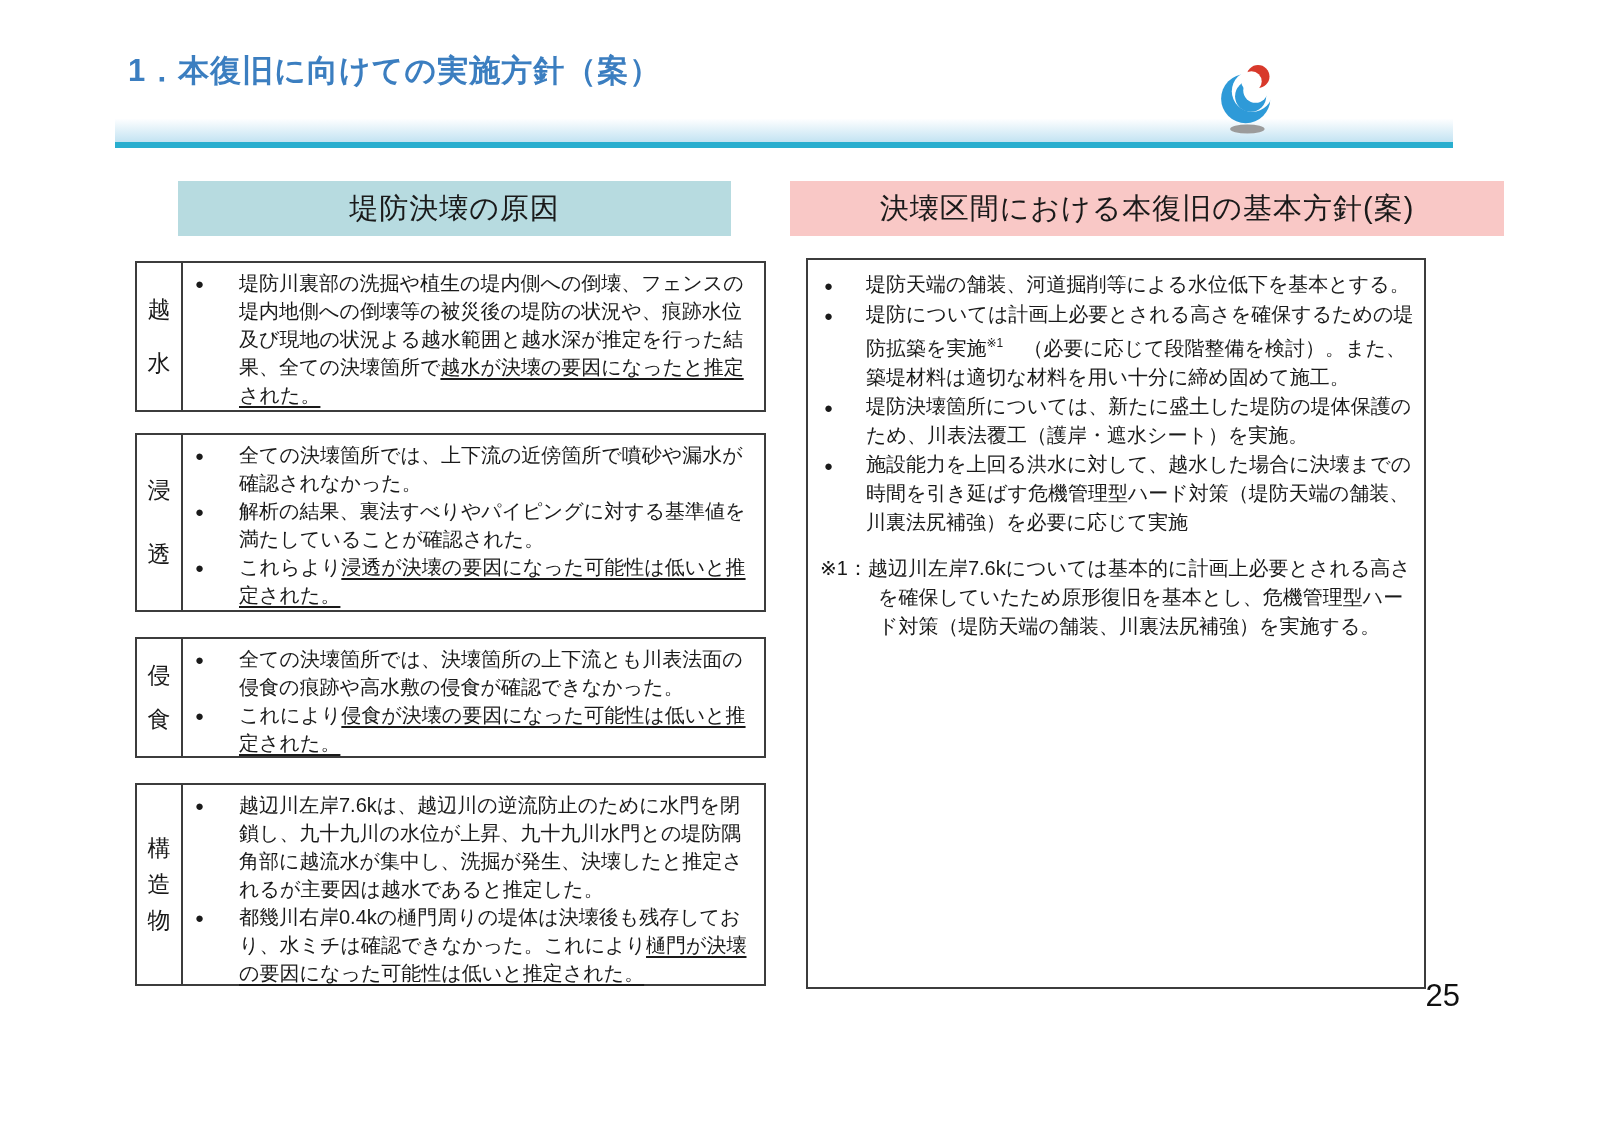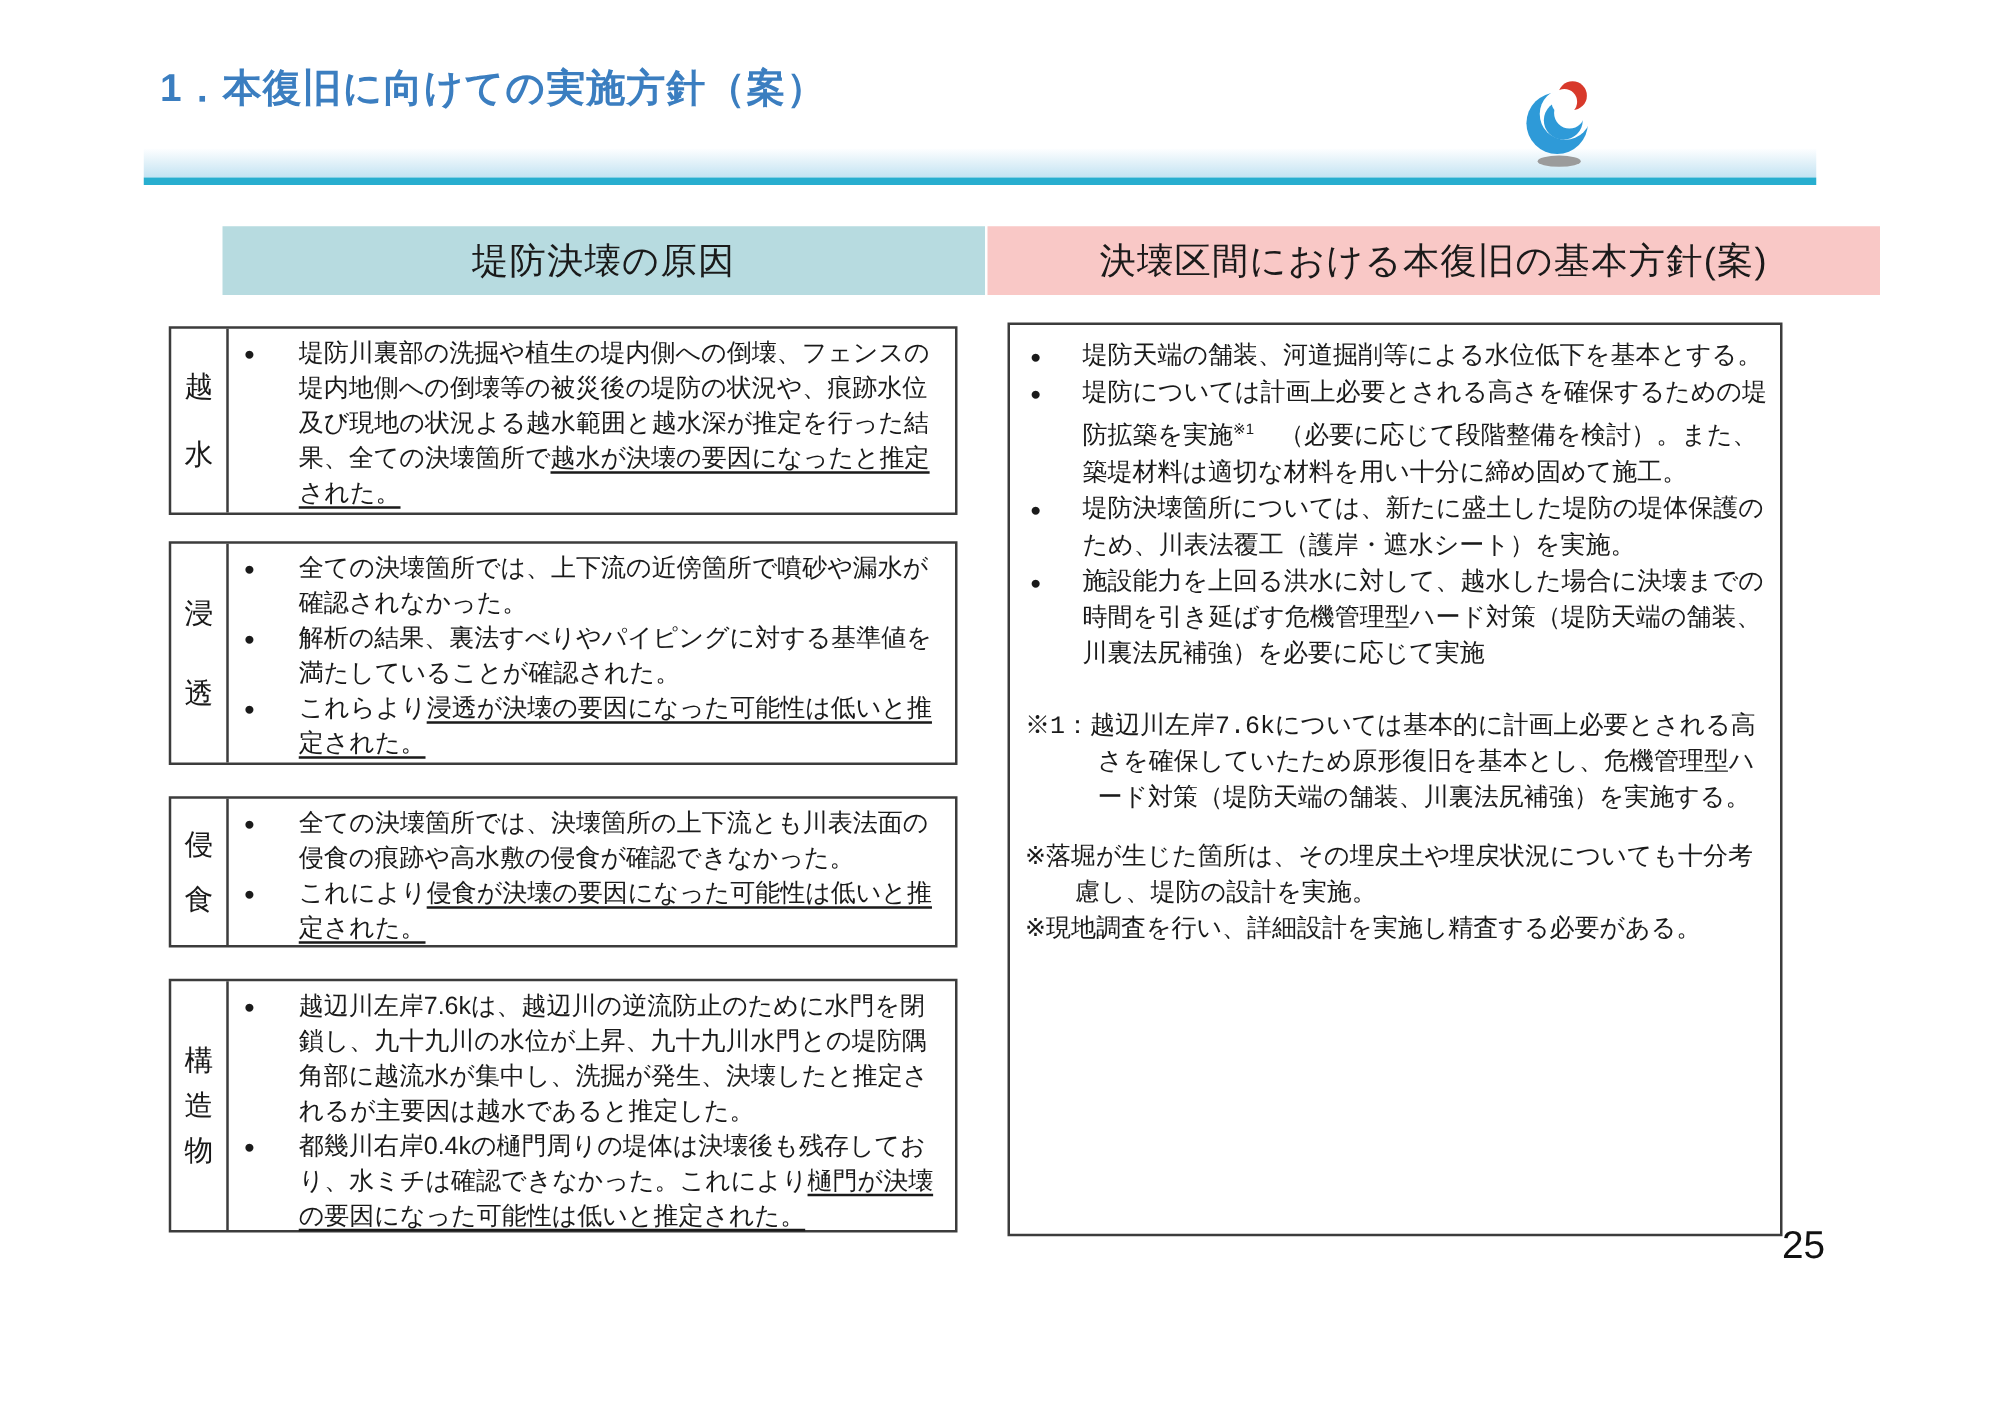--- a/index.html
+++ b/index.html
@@ -22,21 +22,21 @@
     background:var(--band-teal,#28aecf);
   }
   #org-block{position:absolute;left:1208px;top:55px;display:flex;align-items:flex-start;}
   #org-logo{width:82px;height:84px;flex:none;}
   #org-names{margin-left:8px;font-style:italic;font-weight:bold;font-size:21px;line-height:28px;padding-top:12px;white-space:nowrap;}
   
   .col-header{
     position:absolute;top:181px;height:55px;display:flex;align-items:center;justify-content:center;
     font-size:29px;letter-spacing:1px;color:#1a1a1a;white-space:nowrap;
   }
-  #left-header{left:178px;width:610px;background:var(--left-header-bg,#b7dbe0);font-family:Liberation Serif, serif;}
+  #left-header{left:178px;width:553px;background:var(--left-header-bg,#b7dbe0);font-family:Liberation Serif, serif;}
   #right-header{left:790px;width:714px;background:var(--right-header-bg,#f9c8c6);}
   
   .lbox{
     position:absolute;left:135px;width:631px;border:2px solid #3c3c3c;
     display:flex;box-sizing:border-box;background:#fff;
   }
   .lbox.b0{top:261px;height:151px;}
   .lbox.b1{top:433px;height:179px;}
   .lbox.b2{top:637px;height:121px;}
   .lbox.b3{top:783px;height:203px;}
@@ -52,21 +52,21 @@
   ul.bullets .mk{flex:none;width:44px;font-size:15px;padding-top:1px;}
   ul.bullets.rt .mk{width:42px;}
   ul.bullets .bt{flex:1;min-width:0;}
   .u{text-decoration:underline;text-underline-offset:4px;text-decoration-thickness:1.5px;}
   .sup{font-size:12px;vertical-align:super;}
   
   #policy-box{
     position:absolute;left:806px;top:258px;width:620px;height:731px;border:2px solid #3c3c3c;
     box-sizing:border-box;background:#fff;padding:8px 8px 0 12px;font-size:20px;line-height:29px;
   }
-  .note1{margin-top:29px;padding-left:58px;text-indent:-58px;font-family:Liberation Mono, monospace;}
+  .note1{margin-top:17px;padding-left:58px;text-indent:-58px;}
   .note{margin-top:0;padding-left:40px;text-indent:-40px;}
   .notes-wrap{margin-top:17px;}
   
   #page-number{position:absolute;right:140px;top:978px;font-size:31px;color:#111;}
 </style>
 </head>
 <body>
 
 <div id="page" style="--title-blue: #3b7ec0; --band-teal: #28aecf; --left-header-bg: #b7dbe0; --right-header-bg: #f9c8c6;">
 
@@ -178,21 +178,17 @@
         <li>
           <span class="mk">●</span>
           <span class="bt"><span>堤防決壊箇所については、新たに盛土した堤防の堤体保護のため、川表法覆工（護岸・遮水シート）を実施。</span></span>
         </li>
         <li>
           <span class="mk">●</span>
           <span class="bt"><span>施設能力を上回る洪水に対して、越水した場合に決壊までの時間を引き延ばす危機管理型ハード対策（堤防天端の舗装、川裏法尻補強）を必要に応じて実施</span></span>
         </li>
       </ul>
     <div class="note1">※1：越辺川左岸7.6kについては基本的に計画上必要とされる高さを確保していたため原形復旧を基本とし、危機管理型ハード対策（堤防天端の舗装、川裏法尻補強）を実施する。</div>
-    <div class="notes-wrap" id="policy-notes">
-        <div class="note">※落堀が生じた箇所は、その埋戻土や埋戻状況についても十分考慮し、堤防の設計を実施。</div>
-        <div class="note">※現地調査を行い、詳細設計を実施し精査する必要がある。</div>
-      </div>
   </div>
 
   <div id="page-number">25</div>
 
 </div>
 
 </body></html>

